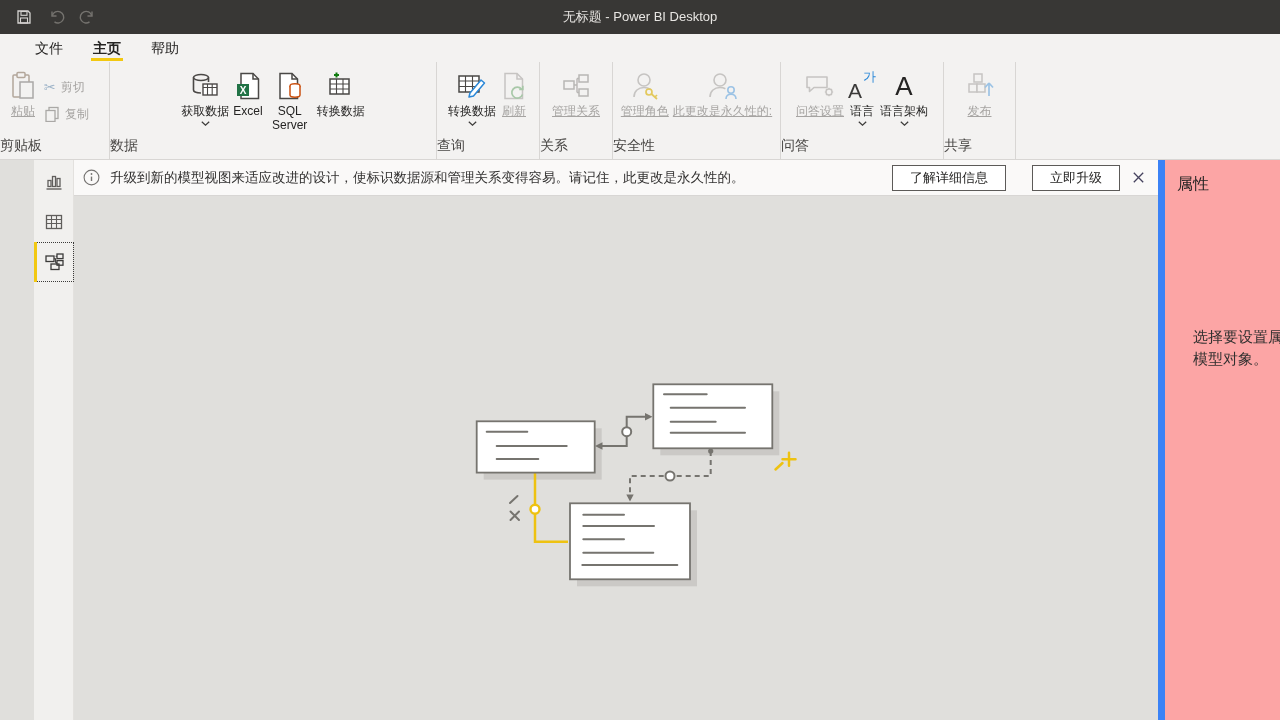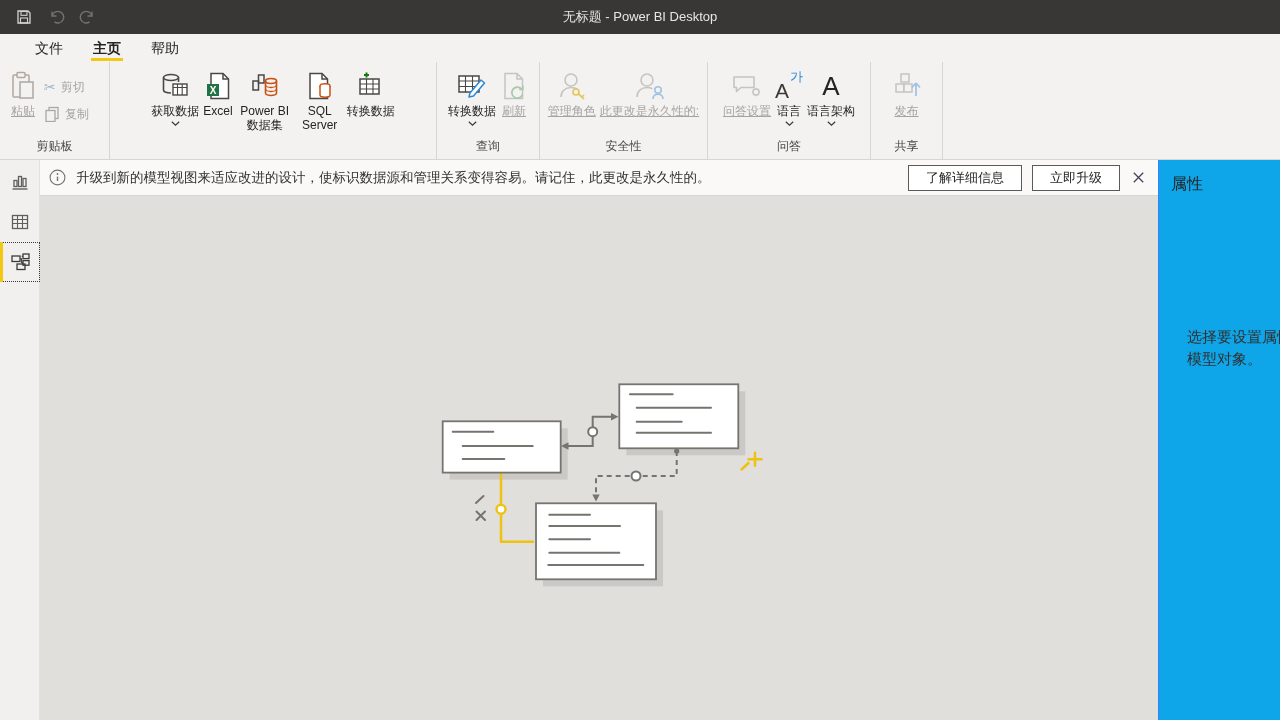--- a/index.html
+++ b/index.html
@@ -15,51 +15,51 @@
   
   .tabs { height:28px; background:#f3f2f1; display:flex; align-items:flex-end; padding-left:20px; }
   .tab { font-size:14px; color:#252423; padding:0 15px; line-height:27px; position:relative; cursor:default; }
   .tab.active { font-weight:bold;font-family:Liberation Serif, serif; }
   .tab.active::after { content:""; position:absolute; left:13px; right:13px; bottom:1px; height:3px; background:#f2c811; }
 
   
   .ribbon { height:98px; background:#f3f2f1; border-bottom:1px solid #d8d6d4; display:flex; }
   .rgroup { position:relative; border-right:1px solid #d8d6d4; flex:0 0 auto; }
   .rgroup.filler { border-right:none; flex:1 1 auto; }
-  .g-label { position:absolute; bottom:4px; left:0; right:0; text-align:center; font-size:12px; color:#494745; white-space:nowrap; }
+  .g-label { position:absolute; bottom:4px; left:0; right:0; font-size:14px; color:#494745; white-space:nowrap; }
   .g-body { display:flex; align-items:flex-start; justify-content:center; padding-top:6px; height:78px; }
   .rbtn { display:flex; flex-direction:column; align-items:center; padding:0 2px; }
   .rbtn .icon { height:36px; display:flex; align-items:center; justify-content:center; }
   .rbtn .lbl { font-size:12px; line-height:14px; color:#252423; text-align:center; }
   .rbtn.disabled .lbl { color:#a6a4a2;text-decoration:underline; }
   .chev { margin-top:3px; line-height:0; }
   .small-stack { display:flex; flex-direction:column; gap:11px; padding-top:11px; padding-left:6px; }
   .sbtn { display:flex; align-items:center; gap:5px; font-size:12px; color:#a6a4a2; line-height:16px; }
   .lang-icon { position:relative; width:28px; height:32px; display:block; }
   .lang-a { position:absolute; left:0; bottom:1px; font-size:21px; line-height:1; color:#3b3a39; }
   .lang-ga { position:absolute; right:0; top:0; font-size:13px; line-height:1; color:#2b88d8; }
   .schema-a { font-size:26px; line-height:1; color:#252423; }
 
   
-  .main { display:flex; height:560px; }
+  .main { display:flex; height:560px;padding-left:34px; }
   .viewbar { width:40px; background:#f1f0ee; border-right:1px solid #e3e1de; padding-top:2px; flex:0 0 auto; }
   .view-item { width:40px; height:40px; display:flex; align-items:center; justify-content:center; position:relative; }
   .view-item.selected { outline:1px dotted #3b3a39; outline-offset:-1px; }
   .view-item.selected::before { content:""; position:absolute; left:0; top:0; bottom:0; width:3px; background:#f2c811; }
 
   .content { flex:1 1 auto; min-width:0; display:flex; flex-direction:column; }
   .banner { height:36px; background:#faf9f8; border-bottom:1px solid #d8d6d4; display:flex; align-items:center; padding:0 8px 0 9px; flex:0 0 auto; }
   .banner .msg { font-size:13.5px; color:#323130; margin-left:10px; flex:1 1 auto; white-space:nowrap; overflow:hidden; }
-  .banner-btn { height:26px; border:1px solid #5c5a58; background:#fff; font-size:13px; color:#252423; padding:0 17px; margin-left:10px; white-space:nowrap; font-family:inherit; }
+  .banner-btn { height:26px; border:1px solid #5c5a58; background:#fff; font-size:13px; color:#252423; padding:0 17px; margin-left:26px; white-space:nowrap; font-family:inherit; }
   .banner-close { width:24px; height:24px; margin-left:6px; display:flex; align-items:center; justify-content:center; background:none; border:none; }
 
   .canvas { flex:1 1 auto; background:#e0dfdc; position:relative; overflow:hidden; }
   .model-illustration { position:absolute; left:390px; top:174px; width:340px; height:230px; }
 
-  .props { width:122px; background:#0ea5e9; border-left:1px solid #3b82f6; overflow:hidden; flex:0 0 auto; }
+  .props { width:122px; background:#fca5a5; border-left:7px solid #3b82f6; overflow:hidden; flex:0 0 auto; }
   .props-inner { width:250px; }
   .props-title { font-size:16px; color:#252423; padding:14px 0 0 12px; }
   .props-hint { font-size:15px; color:#323130; line-height:22px; margin-top:131px; padding-left:28px; }
 </style>
 </head>
 <body>
 
 <div class="titlebar">
   <div class="tb-icons">
     <span class="tb-btn">
@@ -149,52 +149,41 @@
             <path d="M7 2.5 H19 L24.5 8 V27.5 H7 Z" fill="#fff" stroke="#4a4846" stroke-width="1.5"></path>
             <path d="M19 2.5 V8 H24.5" fill="none" stroke="#4a4846" stroke-width="1.5"></path>
             <rect x="3" y="13" width="12" height="12" fill="#217346"></rect>
             <text x="9" y="22.5" font-size="10" font-weight="bold" fill="#fff" text-anchor="middle" font-family="Liberation Sans,sans-serif">X</text>
           </svg>
         </span>
         <span class="lbl">Excel</span>
       </div>
       <div class="rbtn">
         <span class="icon">
-          <svg width="30" height="30" viewBox="0 0 30 30">
-            <rect x="3" y="10" width="5.5" height="9" fill="none" stroke="#4a4846" stroke-width="1.5"></rect>
-            <rect x="8.5" y="4" width="5.5" height="8" fill="none" stroke="#4a4846" stroke-width="1.5"></rect>
-            <ellipse cx="21" cy="10" rx="5.5" ry="2.5" fill="#f3f2f1" stroke="#ca5010" stroke-width="1.6"></ellipse>
-            <path d="M15.5 10 V22 c0 1.4 2.7 2.5 5.5 2.5 s5.5 -1.1 5.5 -2.5 V10" fill="none" stroke="#ca5010" stroke-width="1.6"></path>
-            <path d="M15.5 14 c0 1.4 2.7 2.5 5.5 2.5 s5.5 -1.1 5.5 -2.5 M15.5 18 c0 1.4 2.7 2.5 5.5 2.5 s5.5 -1.1 5.5 -2.5" fill="none" stroke="#ca5010" stroke-width="1.3"></path>
-          </svg>
-        </span>
-        <span class="lbl" style="max-width:56px">Power BI 数据集</span>
-      </div>
-      <div class="rbtn">
-        <span class="icon">
           <svg width="28" height="30" viewBox="0 0 28 30">
             <path d="M4 2.5 H16 L21.5 8 V27.5 H4 Z" fill="#fff" stroke="#4a4846" stroke-width="1.5"></path>
             <path d="M16 2.5 V8 H21.5" fill="none" stroke="#4a4846" stroke-width="1.5"></path>
             <ellipse cx="19" cy="15" rx="5" ry="2.2" fill="#fff" stroke="#ca5010" stroke-width="1.5"></ellipse>
             <path d="M14 15 V24 c0 1.2 2.4 2.2 5 2.2 s5 -1 5 -2.2 V15" fill="#fff" stroke="#ca5010" stroke-width="1.5"></path>
           </svg>
         </span>
         <span class="lbl" style="max-width:46px">SQL Server</span>
       </div>
       <div class="rbtn">
         <span class="icon">
           <svg width="30" height="30" viewBox="0 0 30 30">
             <path d="M8 4 H13 M10.5 1.5 V6.5" stroke="#107c10" stroke-width="2" fill="none"></path>
             <rect x="4" y="8" width="19" height="15" fill="#fff" stroke="#4a4846" stroke-width="1.5"></rect>
             <path d="M4 13 H23 M4 18 H23 M10.5 8 V23 M17 8 V23" stroke="#4a4846" stroke-width="1.1" fill="none"></path>
           </svg>
         </span>
         <span class="lbl">转换数据</span>
       </div>
     </div>
+    <div class="g-label">数据</div>
   </div>
 
   <div class="rgroup" style="width:103px">
     <div class="g-body">
       <div class="rbtn">
         <span class="icon">
           <svg width="32" height="30" viewBox="0 0 32 30">
             <rect x="3" y="5" width="20" height="16" fill="#fff" stroke="#4a4846" stroke-width="1.5"></rect>
             <path d="M3 10 H23 M3 15.5 H23 M9.5 5 V21 M16.5 5 V21" stroke="#4a4846" stroke-width="1.1" fill="none"></path>
             <path d="M14 22 L25 9 L28.5 12 L17.5 25 L13 26 Z" fill="#fff" stroke="#2b88d8" stroke-width="1.5" stroke-linejoin="round"></path>
@@ -215,20 +204,36 @@
             <path d="M21.5 18 a5.5 5.5 0 1 0 1 5.5" fill="none" stroke="#a8c8a8" stroke-width="1.7"></path>
             <path d="M22.8 14.8 V18.4 H19.2" fill="none" stroke="#a8c8a8" stroke-width="1.7"></path>
           </svg>
         </span>
         <span class="lbl">刷新</span>
       </div>
     </div>
     <div class="g-label">查询</div>
   </div>
 
+  <div class="rgroup" style="width:73px">
+    <div class="g-body">
+      <div class="rbtn disabled">
+        <span class="icon">
+          <svg width="30" height="28" viewBox="0 0 30 28">
+            <rect x="3" y="9" width="10" height="8" fill="none" stroke="#b8b6b4" stroke-width="1.5"></rect>
+            <rect x="18" y="3" width="9" height="7" fill="none" stroke="#b8b6b4" stroke-width="1.5"></rect>
+            <rect x="18" y="17" width="9" height="7" fill="none" stroke="#b8b6b4" stroke-width="1.5"></rect>
+            <path d="M13 13 H16 M16 6.5 V20.5 M16 6.5 H18 M16 20.5 H18" fill="none" stroke="#b8b6b4" stroke-width="1.4"></path>
+          </svg>
+        </span>
+        <span class="lbl">管理关系</span>
+      </div>
+    </div>
+    <div class="g-label">关系</div>
+  </div>
 
   <div class="rgroup" style="width:168px">
     <div class="g-body">
       <div class="rbtn disabled">
         <span class="icon">
           <svg width="30" height="30" viewBox="0 0 30 30">
             <circle cx="14" cy="9" r="6" fill="none" stroke="#c6c4c2" stroke-width="1.6"></circle>
             <path d="M4 26 c0 -6 4.5 -9.5 10 -9.5 2.5 0 4.8 0.7 6.6 2" fill="none" stroke="#c6c4c2" stroke-width="1.6"></path>
             <circle cx="19" cy="21" r="3" fill="none" stroke="#e3c95d" stroke-width="1.7"></circle>
             <path d="M21.5 23 L27 28 M25 26 l2 -2" fill="none" stroke="#e3c95d" stroke-width="1.7"></path>

